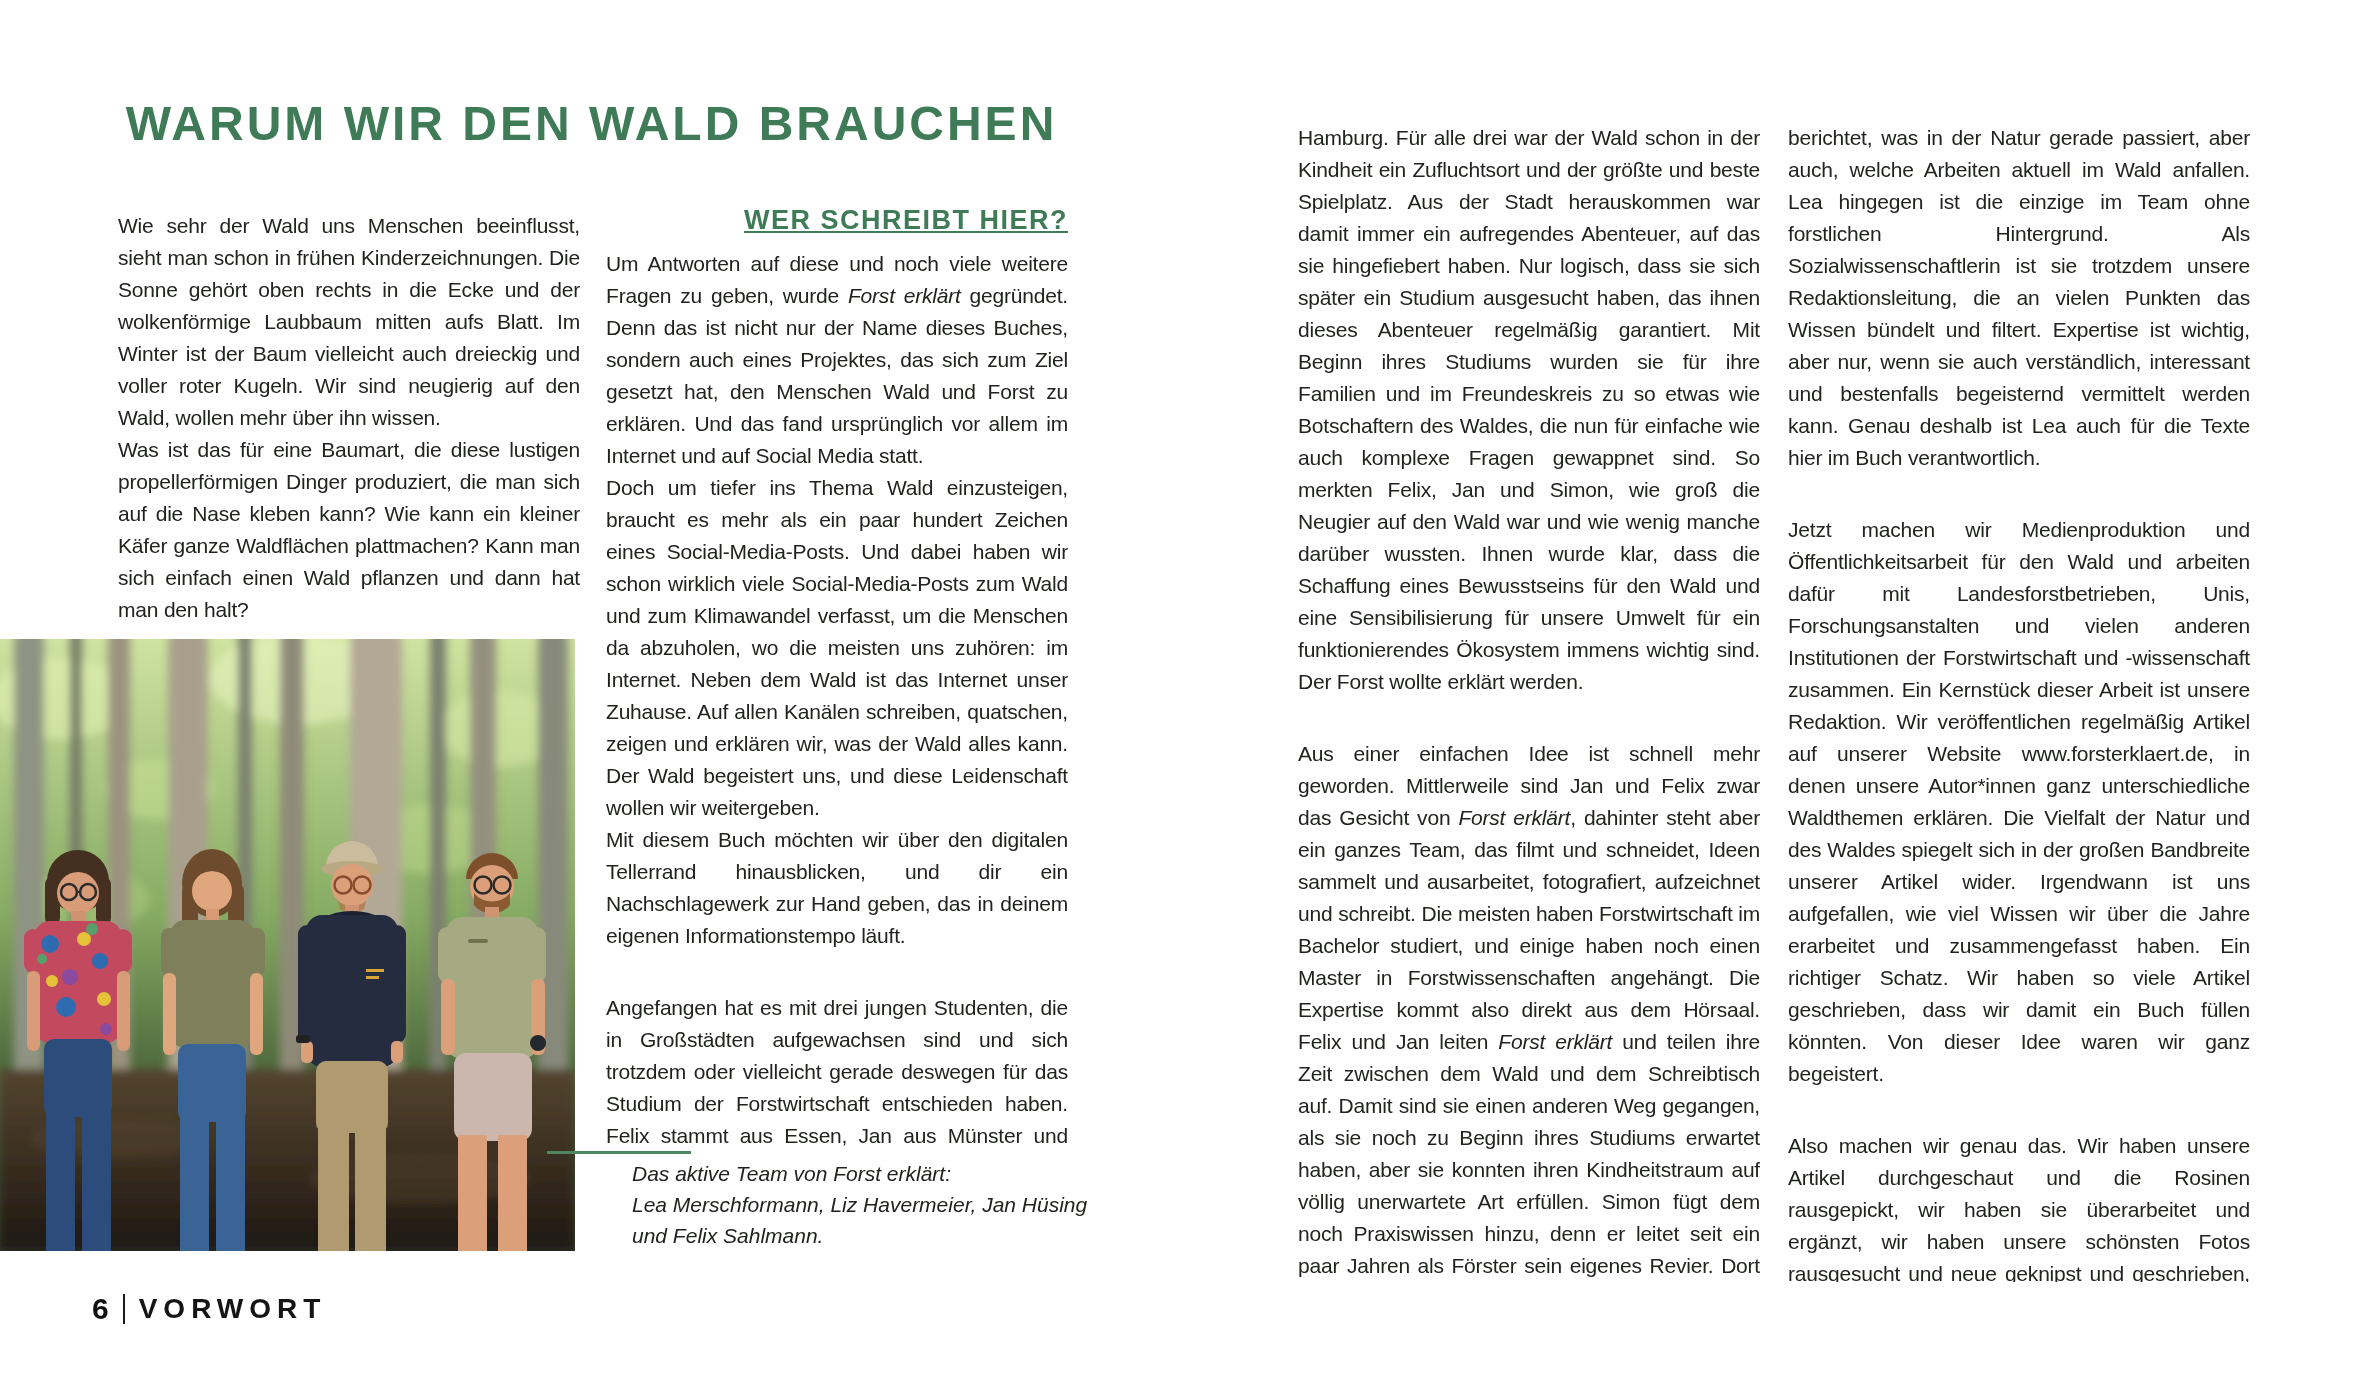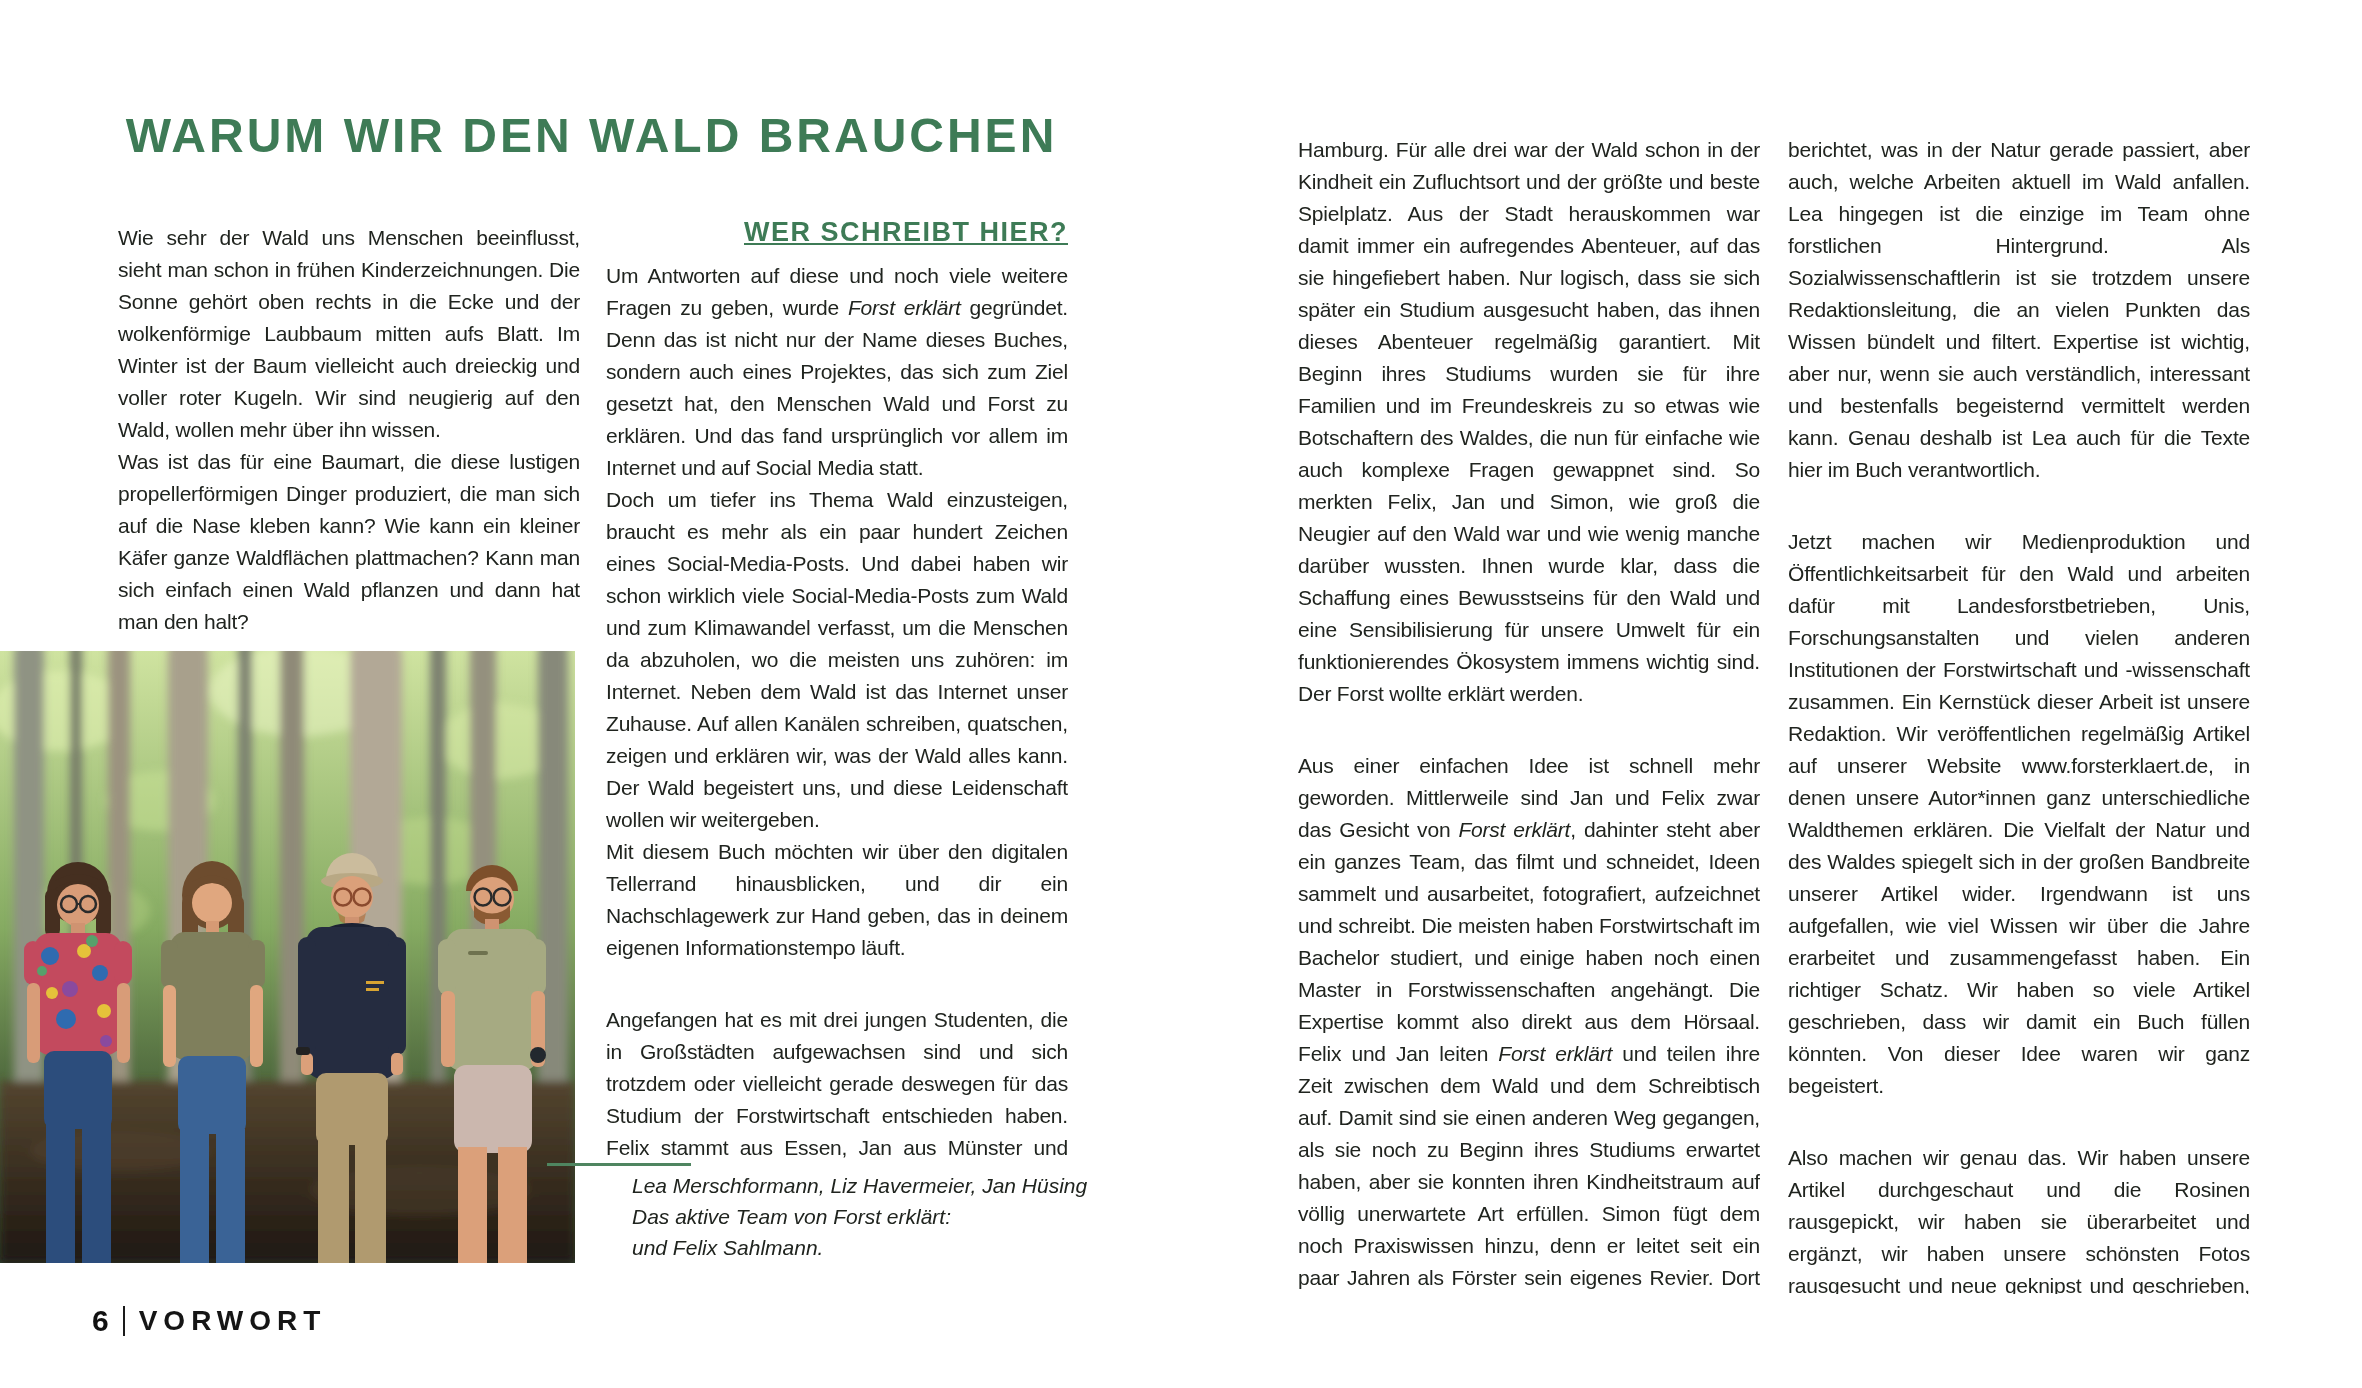--- a/index.html
+++ b/index.html
@@ -1,21 +1,21 @@
 <!DOCTYPE html>
 <html lang="de"><head>
 <meta charset="utf-8">
 <style>
   html,body{margin:0;padding:0;}
   body{
     width:2362px;height:1388px;position:relative;overflow:hidden;
     background:#ffffff;color:#1f2420;
     font-family:"Liberation Sans", sans-serif;
   }
-  .page{position:absolute;top:16px;height:1238px;}
+  .page{position:absolute;top:4px;height:1238px;}
   #left-page{left:0;width:1181px;}
   #right-page{left:1181px;width:1181px;}
 
   .chapter-title{
     position:absolute;left:118px;top:92px;width:947px;
     text-align:center;color:#3e7b56;font-weight:bold;
     font-size:48px;line-height:55px;letter-spacing:3px;
   }
   .col{
     position:absolute;font-size:21px;line-height:32px;
@@ -214,22 +214,22 @@
           <rect x="458" y="496" width="29" height="116" fill="#dba07a"></rect>
           <rect x="498" y="496" width="29" height="116" fill="#dba07a"></rect>
         </g>
       </g>
     </svg>
   </div>
 
   <div class="caption-rule"></div>
 
   <div class="photo-caption">
+    <div>Das aktive Team von Forst erklärt:</div>
     <div>Lea Merschformann, Liz Havermeier, Jan Hüsing</div>
-    <div>Das aktive Team von Forst erklärt:</div>
     <div>und Felix Sahlmann.</div>
   </div>
 
   <div class="footer" id="footer-left">
     <span class="page-number">6</span>
     <span class="footer-divider"></span>
     <span class="footer-label">VORWORT</span>
   </div>
 </div>
 

